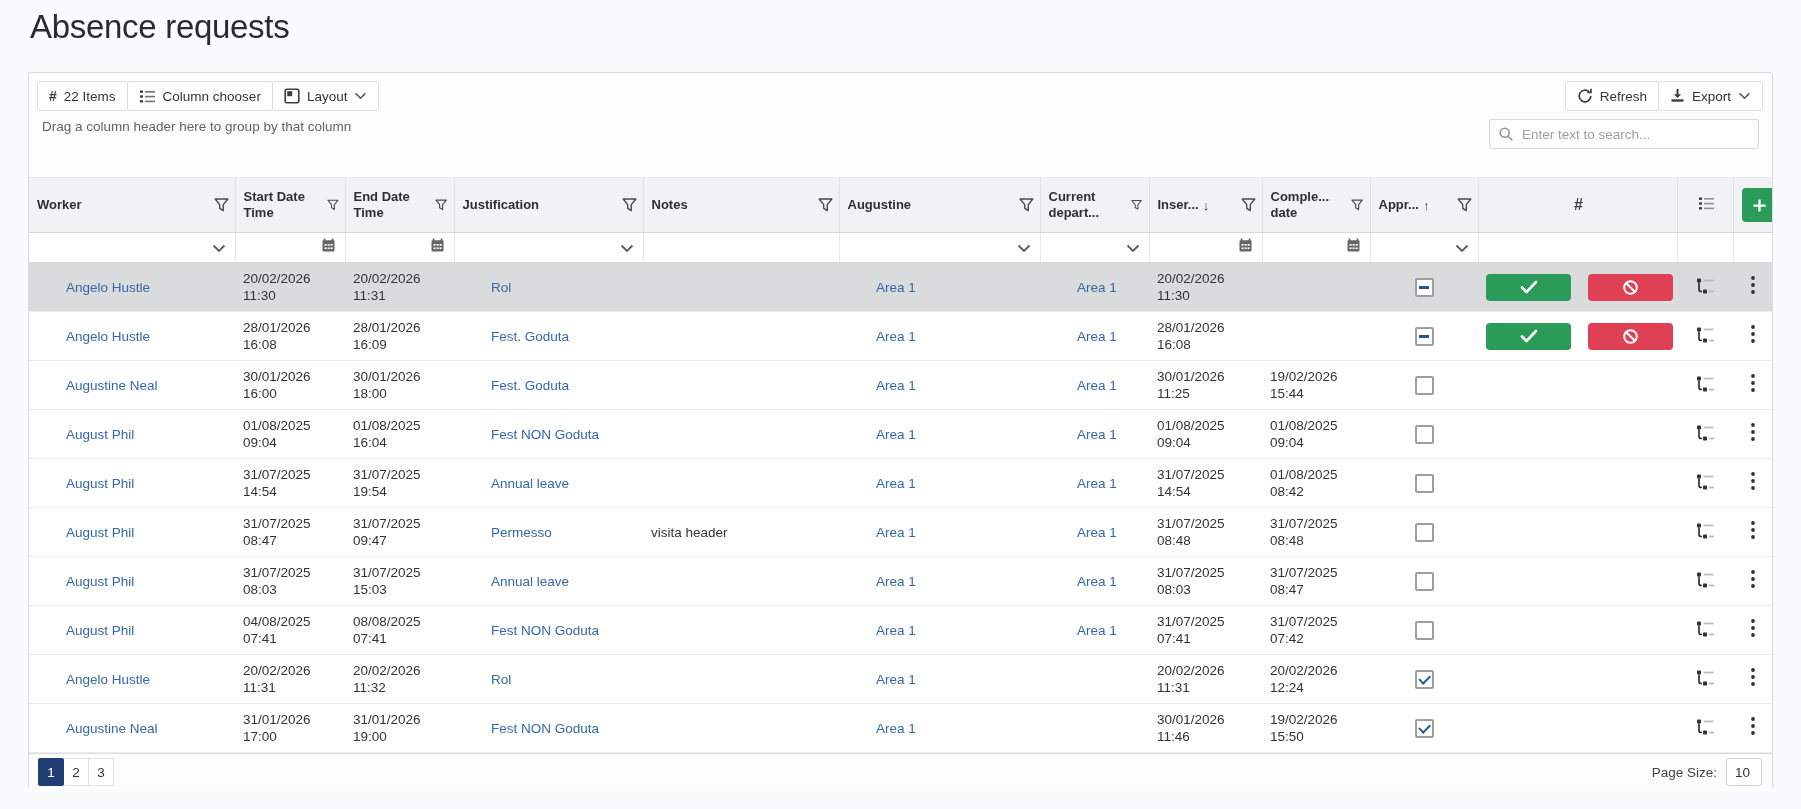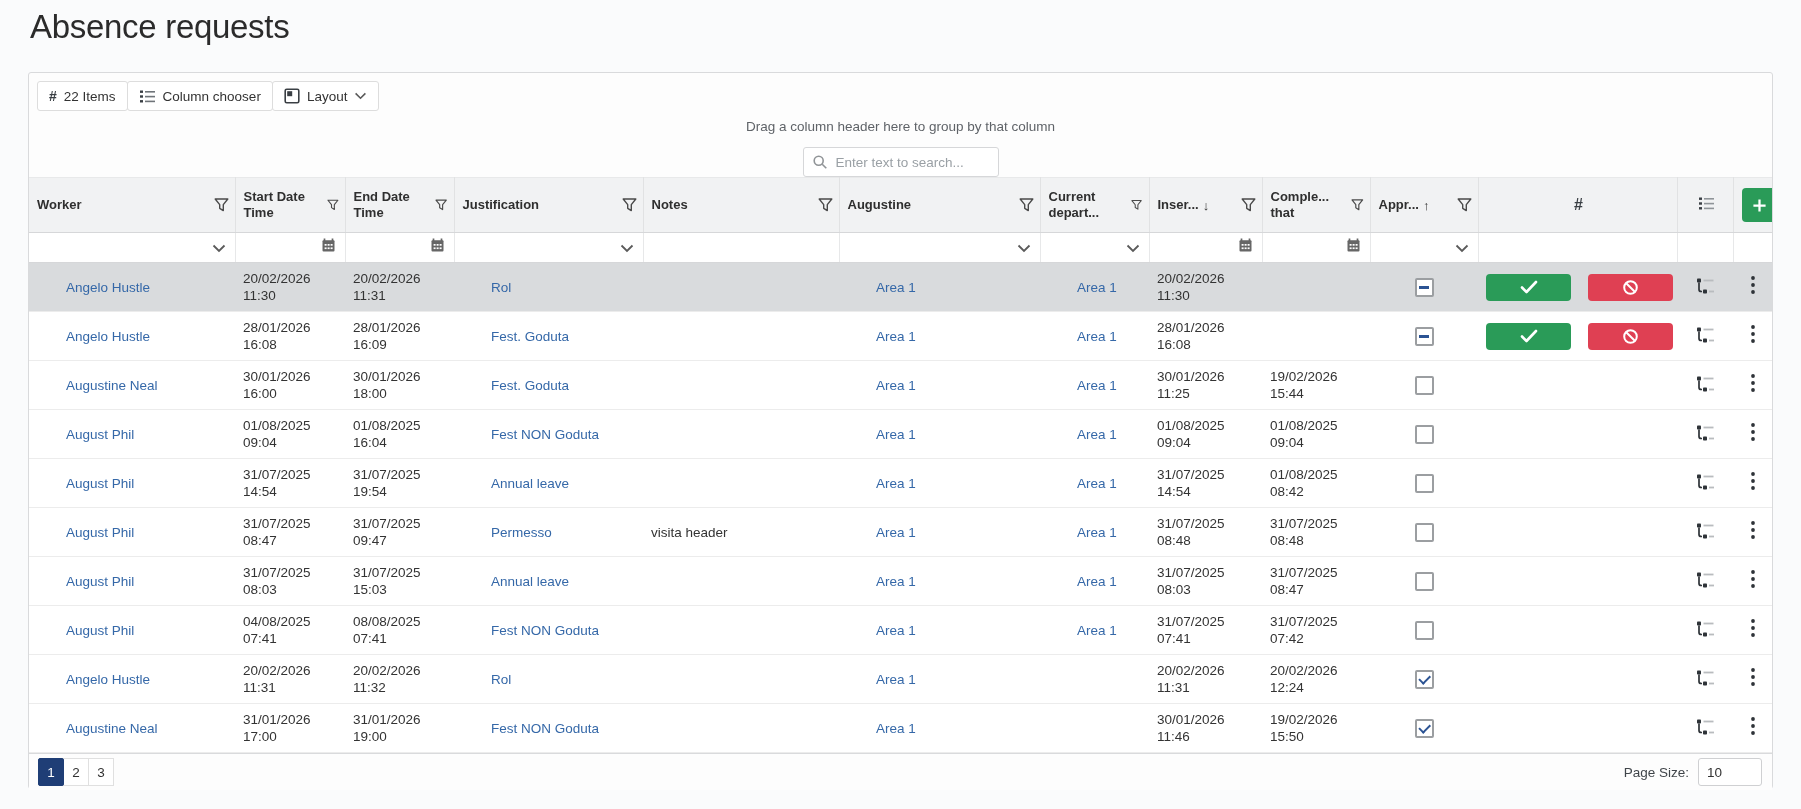--- a/index.html
+++ b/index.html
@@ -13,23 +13,23 @@
   body{margin:0;width:1801px;height:809px;background:#fafbfc;font-family:"Liberation Sans",sans-serif;overflow:hidden;position:relative;}
   .page-title{position:absolute;left:30px;top:8px;margin:0;font-size:33px;font-weight:300;color:#2b2b2b;letter-spacing:-0.3px;}
   .card{position:absolute;left:28px;top:72px;width:1745px;height:717px;background:#fdfdfd;border:1px solid #d9dadc;border-radius:3px;}
   
   .toolbar{height:46px;display:flex;align-items:center;justify-content:space-between;padding:0 9px;}
   .btn-group{display:flex;}
   .tb-btn{display:inline-flex;align-items:center;gap:7px;height:30px;padding:0 11px;background:#fff;border:1px solid #ddd;border-radius:3px;font-size:13.5px;color:#333;margin-left:-1px;cursor:pointer;font-family:inherit;white-space:nowrap;}
   .hash{font-weight:700;color:#3a3f44;font-size:14px;}
   .hash.big{font-size:16px;}
   
-  .group-panel{height:58px;display:flex;align-items:center;justify-content:space-between;padding:0 13px;flex-direction:column;}
+  .group-panel{height:58px;display:flex;justify-content:space-between;padding:0 13px;}
   .gp-hint{font-size:13.5px;color:#5f6368;}
-  .searchbox{display:flex;align-items:center;gap:6px;width:196px;height:30px;border:1px solid #d6d7d9;border-radius:3px;background:#fff;padding:0 8px;}
+  .searchbox{display:flex;align-items:center;gap:6px;width:270px;height:30px;border:1px solid #d6d7d9;border-radius:3px;background:#fff;padding:0 8px;}
   .searchbox input{border:none;outline:none;flex:1;font-size:13.5px;color:#333;font-family:inherit;background:transparent;min-width:0;}
   ::placeholder{color:#9aa0a5;}
   
   table{border-collapse:collapse;table-layout:fixed;width:1743px;}
   th,td{overflow:hidden;}
   thead th{height:55px;background:#f1f2f3;border-right:1px solid #e1e2e3;border-bottom:1px solid #d6d7d9;border-top:1px solid #e8e9ea;padding:4px 6px 4px 8px;font-size:13px;font-weight:700;color:#2f2f2f;text-align:left;vertical-align:middle;}
   thead th:last-child{border-right:none;}
   .hcell{display:flex;align-items:center;gap:4px;}
   .hlabel{line-height:16px;}
   .sp{flex:1;}
@@ -48,21 +48,21 @@
   .checkbox.indeterminate::after{content:"";position:absolute;left:2.5px;right:2.5px;top:6px;height:3px;background:var(--check);}
   .checkbox.checked::after{content:"";position:absolute;left:2.5px;top:3.5px;width:9px;height:4.5px;border-left:2.2px solid var(--check);border-bottom:2.2px solid var(--check);transform:rotate(-45deg);}
   .add-btn{width:36px;height:34px;background:var(--accent-green);border:none;border-radius:4px;display:flex;align-items:center;justify-content:center;margin:0 auto;cursor:pointer;}
   .icon-btn{cursor:pointer;}
   
   .pager{height:37px;border-top:1px solid #d9dadc;display:flex;align-items:center;justify-content:space-between;padding:0 10px;background:#fdfdfd;}
   .pages{display:flex;}
   .page{min-width:26px;height:28px;border:1px solid #e0e0e0;background:#fff;color:#333;font-size:13.5px;display:flex;align-items:center;justify-content:center;margin-left:-1px;cursor:pointer;padding:0 7px;font-family:inherit;}
   .page.active{background:var(--active-page);border-color:var(--active-page);color:#fff;border-radius:2px;position:relative;z-index:1;}
   .pagesize{display:flex;align-items:center;gap:9px;font-size:13.5px;color:#40454a;margin-left:12px;}
-  .ps-select{width:64px;height:28px;border:1px solid #cfd0d2;border-radius:3px;background:#fff;display:flex;align-items:center;justify-content:space-between;padding:0 8px;cursor:pointer;color:#333;font-size:13.5px;gap:48px;}
+  .ps-select{width:36px;height:28px;border:1px solid #cfd0d2;border-radius:3px;background:#fff;display:flex;align-items:center;justify-content:space-between;padding:0 8px;cursor:pointer;color:#333;font-size:13.5px;gap:48px;}
 </style>
 </head>
 <body>
 
 <h1 class="page-title">Absence requests</h1>
 
 <div class="card">
 
   <div class="toolbar">
     <div class="btn-group">
@@ -84,20 +84,40 @@
             </g>
           </svg>
         <span>Column chooser</span>
       </button>
       <button class="tb-btn">
         <svg width="16" height="16" viewBox="0 0 16 16">
             <rect x="1.2" y="1.2" width="13.6" height="13.6" rx="1.5" fill="none" stroke="#3a3f44" stroke-width="1.6"></rect>
             <rect x="3.2" y="3.2" width="5" height="5" fill="#3a3f44"></rect>
           </svg>
         <span>Layout</span>
+        <svg width="13" height="8" viewBox="0 0 14 9">
+            <path d="M1.5 1.5 7 7 12.5 1.5" fill="none" stroke="#5a5a5a" stroke-width="1.8"></path>
+          </svg>
+      </button>
+    </div>
+    <div class="btn-group">
+      <button class="tb-btn">
+        <svg width="16" height="16" viewBox="0 0 16 16">
+            <path d="M13.8 8a5.8 5.8 0 1 1-1.7-4.1" fill="none" stroke="#3a3f44" stroke-width="1.7"></path>
+            <path d="M13.9 0.8v3.6h-3.6" fill="none" stroke="#3a3f44" stroke-width="1.7"></path>
+          </svg>
+        <span>Refresh</span>
+      </button>
+      <button class="tb-btn">
+        <svg width="15" height="16" viewBox="0 0 15 16">
+            <path d="M7.5 1v7" stroke="#3a3f44" stroke-width="2"></path>
+            <path d="M3.8 6.2 7.5 10l3.7-3.8z" fill="#3a3f44"></path>
+            <path d="M1.5 12.5h12" stroke="#3a3f44" stroke-width="2.4"></path>
+          </svg>
+        <span>Export</span>
         <svg width="13" height="8" viewBox="0 0 14 9">
             <path d="M1.5 1.5 7 7 12.5 1.5" fill="none" stroke="#5a5a5a" stroke-width="1.8"></path>
           </svg>
       </button>
     </div>
   </div>
 
   <div class="group-panel">
     <span class="gp-hint">Drag a column header here to group by that column</span>
     <div class="searchbox">
@@ -195,21 +215,21 @@
               <span class="hlabel">Inser...</span>
               <span class="sort">↓</span>
               <span class="sp"></span>
               <svg width="15" height="14" viewBox="0 0 15 14">
                 <path d="M1.2 1h12.6L9.3 6.6v6L5.7 10.3V6.6L1.2 1z" fill="none" stroke="#4a4a4a" stroke-width="1.4" stroke-linejoin="round"></path>
               </svg>
             </div>
           </th>
           <th>
             <div class="hcell">
-              <span class="hlabel">Comple... that</span>
+              <span class="hlabel">Comple... date</span>
               <span class="sp"></span>
               <svg width="15" height="14" viewBox="0 0 15 14">
                 <path d="M1.2 1h12.6L9.3 6.6v6L5.7 10.3V6.6L1.2 1z" fill="none" stroke="#4a4a4a" stroke-width="1.4" stroke-linejoin="round"></path>
               </svg>
             </div>
           </th>
           <th>
             <div class="hcell">
               <span class="hlabel">Appr...</span>
               <span class="sort">↑</span>

